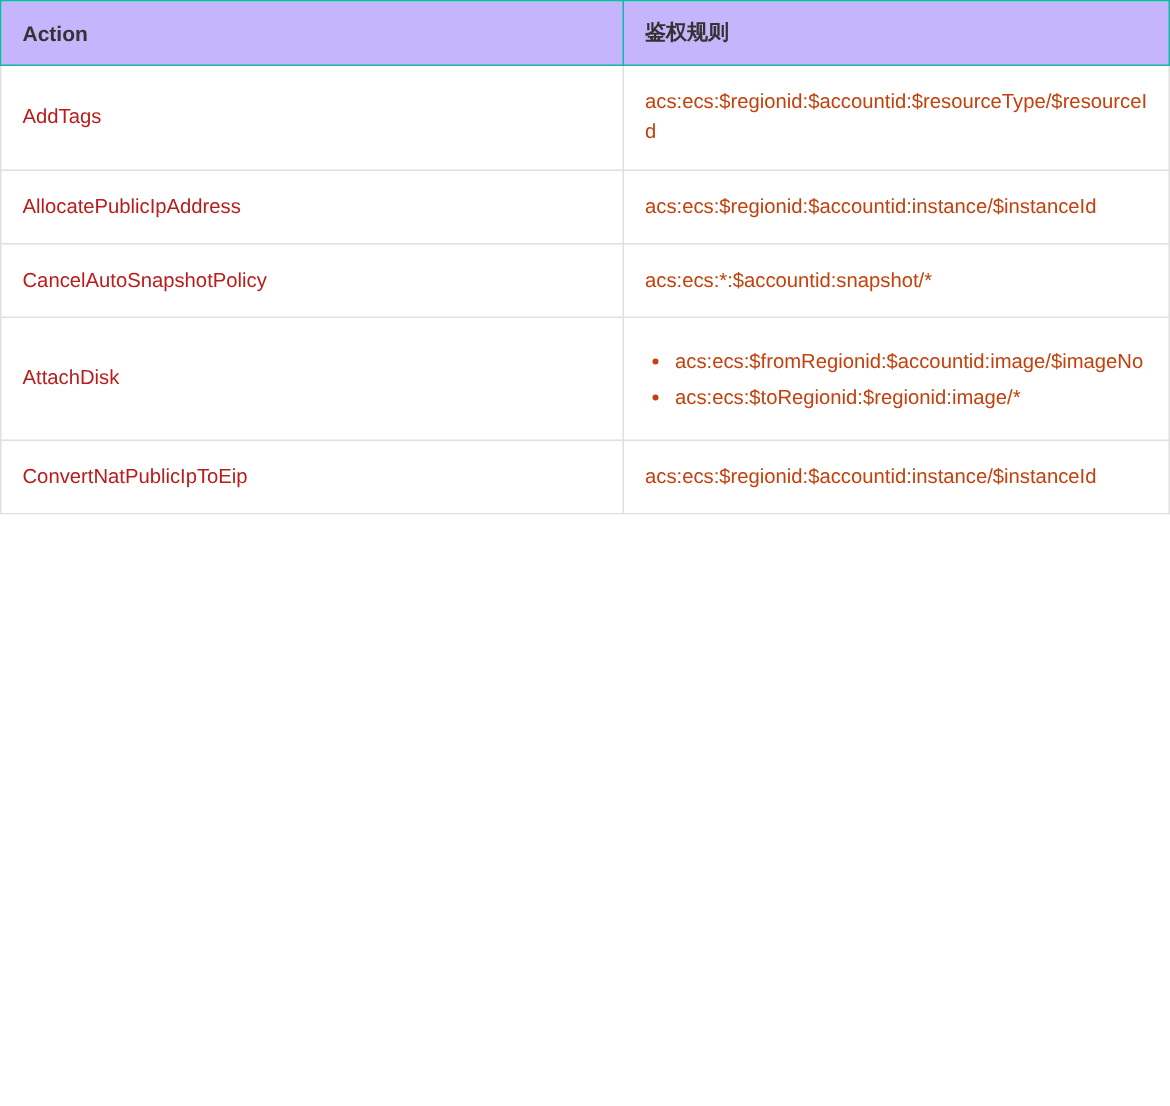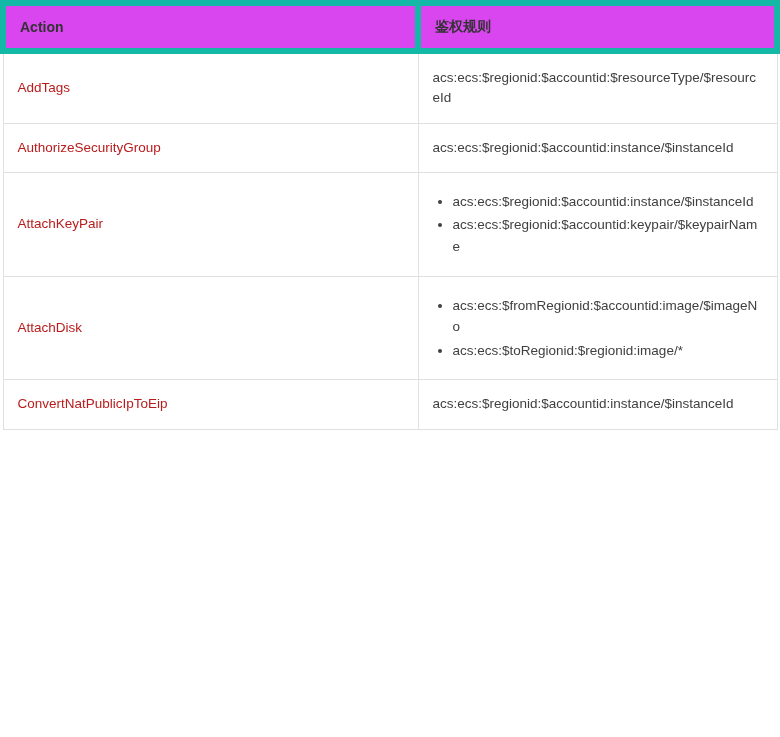--- a/index.html
+++ b/index.html
@@ -20,33 +20,33 @@
       border-collapse: collapse;
       table-layout: fixed;
     }
     col.col-action {
       width: 415px;
     }
     col.col-rule {
       width: auto;
     }
     th {
-      background: #d946ef;
+      background: #c4b5fd;
       text-align: left;
       padding: 12px 14px;
       font-weight: bold;
       color: #333;
-      border: 6px solid #14b8a6;
+      border: 1px solid #14b8a6;
       font-size: 14px;
     }
     td {
       padding: 14px 14px;
       border: 1px solid #e0e0e0;
       vertical-align: middle;
-      color: #404040;
+      color: #c2410c;
       font-size: 13.5px;
       word-wrap: break-word;
       line-height: 1.5;
     }
     td.action-cell {
       color: #b91c1c;
     }
     ul {
       list-style-type: disc;
       padding-left: 20px;
@@ -70,31 +70,26 @@
       <th>Action</th>
       <th>鉴权规则</th>
     </tr>
   </thead>
   <tbody id="table-body">
       <tr>
         <td class="action-cell">AddTags</td>
         <td>acs:ecs:$regionid:$accountid:$resourceType/$resourceId</td>
       </tr>
       <tr>
-        <td class="action-cell">AuthorizeSecurityGroup</td>
+        <td class="action-cell">AllocatePublicIpAddress</td>
         <td>acs:ecs:$regionid:$accountid:instance/$instanceId</td>
       </tr>
       <tr>
-        <td class="action-cell">AttachKeyPair</td>
-        <td>
-          <ul>
-            <li>acs:ecs:$regionid:$accountid:instance/$instanceId</li>
-            <li>acs:ecs:$regionid:$accountid:keypair/$keypairName</li>
-          </ul>
-        </td>
+        <td class="action-cell">CancelAutoSnapshotPolicy</td>
+        <td>acs:ecs:*:$accountid:snapshot/*</td>
       </tr>
       <tr>
         <td class="action-cell">AttachDisk</td>
         <td>
           <ul>
             <li>acs:ecs:$fromRegionid:$accountid:image/$imageNo</li>
             <li>acs:ecs:$toRegionid:$regionid:image/*</li>
           </ul>
         </td>
       </tr>

